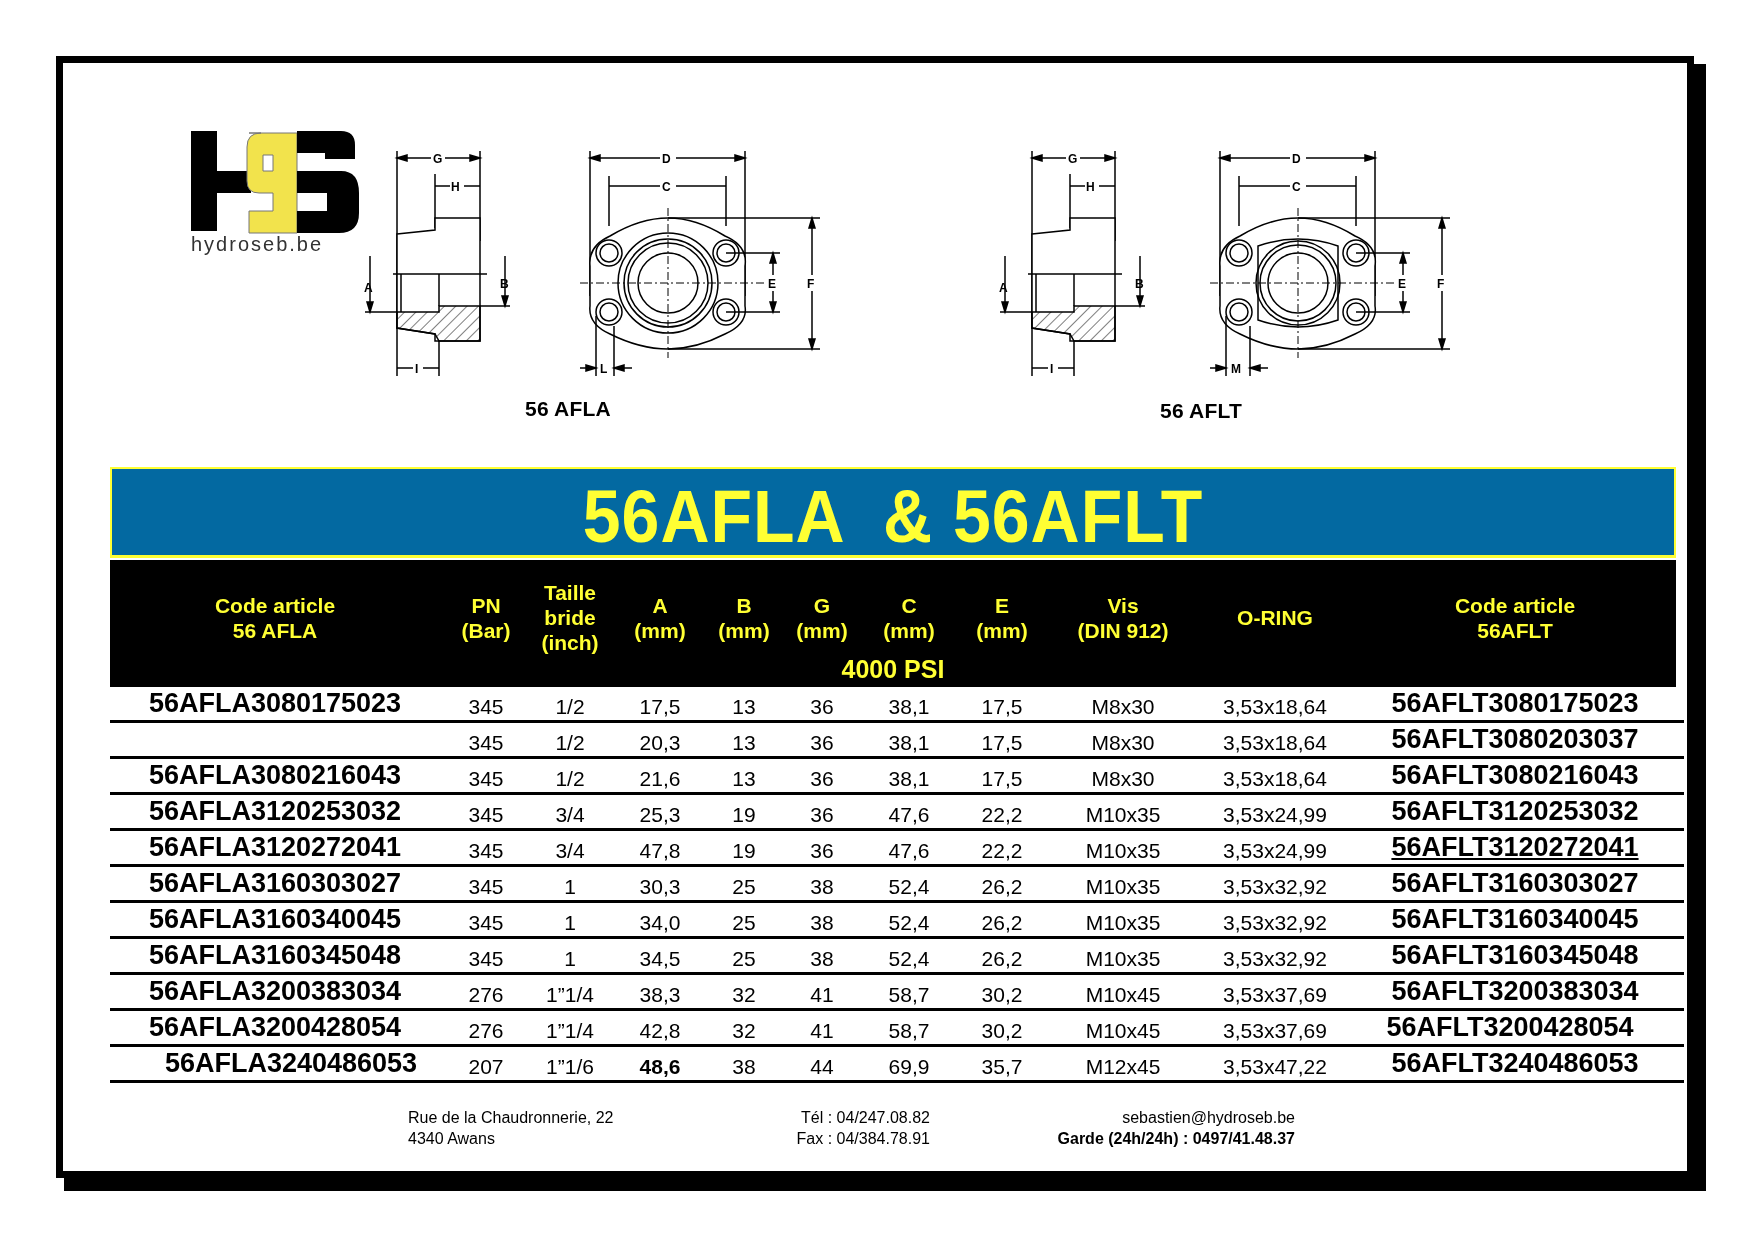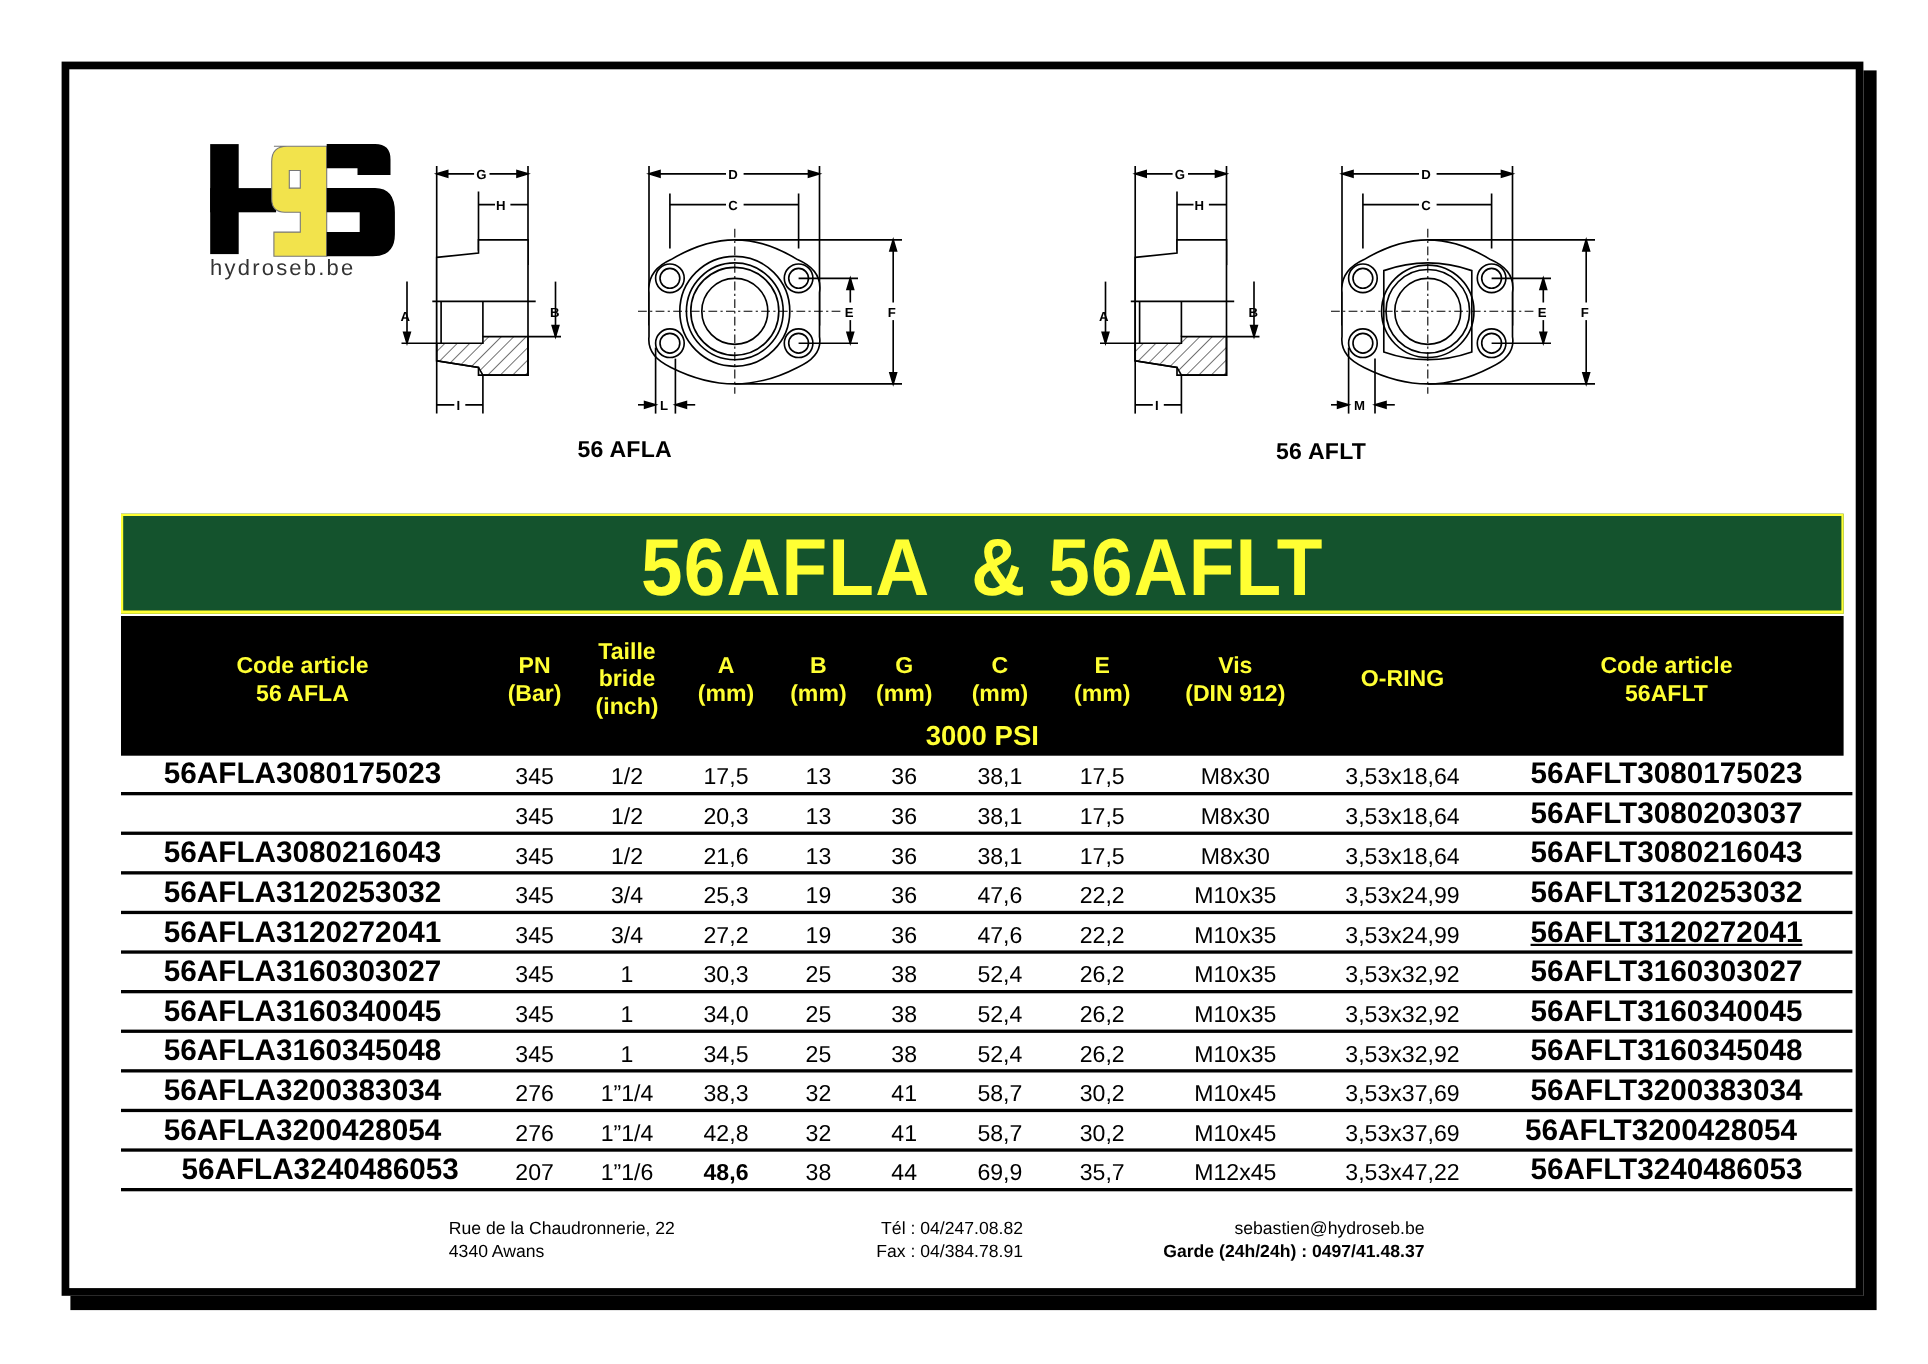--- a/index.html
+++ b/index.html
@@ -6,21 +6,21 @@
   body { width:1753px; height:1240px; position:relative; overflow:hidden;
          font-family:"Liberation Sans", sans-serif; color:#000; }
   .frame-shadow { position:absolute; left:64px; top:64px; width:1642px; height:1127px; background:#000; }
   .frame { position:absolute; left:56px; top:56px; width:1624px; height:1108px;
            border:7px solid #000; background:#fff; }
   .logo { position:absolute; left:191px; top:129px; width:172px; height:130px; }
   .drawing { position:absolute; }
   .drawing svg { display:block; }
   .fig-label { position:absolute; font-weight:bold; font-size:21px; letter-spacing:0.2px; }
   .title-band { position:absolute; left:110px; top:467px; width:1566px; height:91px;
-                background:#14532d; border:2px solid #ffff33; border-bottom-width:3px;
+                background:#0369a1; border:2px solid #ffff33; border-bottom-width:3px;
                 box-sizing:border-box; display:flex; align-items:center; justify-content:center; }
   .title-band span { color:#ffff33; font-weight:bold; font-size:68px; letter-spacing:1px;
                      transform:scaleY(1.08); white-space:pre; margin-top:8px; }
   .head { position:absolute; left:110px; top:560px; width:1566px; height:127px; background:#000; }
   .head .col { position:absolute; top:10px; height:95px; display:flex; align-items:center;
                justify-content:center; text-align:center; color:#ffff33; font-weight:bold;
                font-size:21px; line-height:25px; }
   .psi { position:absolute; left:110px; width:1566px; top:655px; text-align:center;
          color:#ffff33; font-weight:bold; font-size:25px; }
   .rows { position:absolute; left:110px; top:687px; width:1574px; }
@@ -295,21 +295,21 @@
         <div>O-RING</div>
       </div>
   </div>
   <div class="col" style="left:1250px;width:310px;">
     <div>
         <div>Code article</div>
         <div>56AFLT</div>
       </div>
   </div>
 </div>
-<div class="psi">3000 PSI</div>
+<div class="psi">4000 PSI</div>
 
 <div class="rows" id="rows">
     <div class="row">
       <div class="cell code" style="left: 0px; width: 330px;">56AFLA3080175023</div>
       <div class="cell" style="left: 340px; width: 72px;">345</div>
       <div class="cell" style="left: 418px; width: 84px;">1/2</div>
       <div class="cell" style="left: 508px; width: 84px;">17,5</div>
       <div class="cell" style="left: 598px; width: 72px;">13</div>
       <div class="cell" style="left: 676px; width: 72px;">36</div>
       <div class="cell" style="left: 757px; width: 84px;">38,1</div>
@@ -353,21 +353,21 @@
       <div class="cell" style="left: 757px; width: 84px;">47,6</div>
       <div class="cell" style="left: 850px; width: 84px;">22,2</div>
       <div class="cell" style="left: 948px; width: 130px;">M10x35</div>
       <div class="cell" style="left: 1090px; width: 150px;">3,53x24,99</div>
       <div class="cell code" style="left: 1250px; width: 310px;">56AFLT3120253032</div>
     </div>
     <div class="row">
       <div class="cell code" style="left: 0px; width: 330px;">56AFLA3120272041</div>
       <div class="cell" style="left: 340px; width: 72px;">345</div>
       <div class="cell" style="left: 418px; width: 84px;">3/4</div>
-      <div class="cell" style="left: 508px; width: 84px;">27,2</div>
+      <div class="cell" style="left: 508px; width: 84px;">47,8</div>
       <div class="cell" style="left: 598px; width: 72px;">19</div>
       <div class="cell" style="left: 676px; width: 72px;">36</div>
       <div class="cell" style="left: 757px; width: 84px;">47,6</div>
       <div class="cell" style="left: 850px; width: 84px;">22,2</div>
       <div class="cell" style="left: 948px; width: 130px;">M10x35</div>
       <div class="cell" style="left: 1090px; width: 150px;">3,53x24,99</div>
       <div class="cell code" style="left: 1250px; width: 310px; text-decoration: underline;">56AFLT3120272041</div>
     </div>
     <div class="row">
       <div class="cell code" style="left: 0px; width: 330px;">56AFLA3160303027</div>

